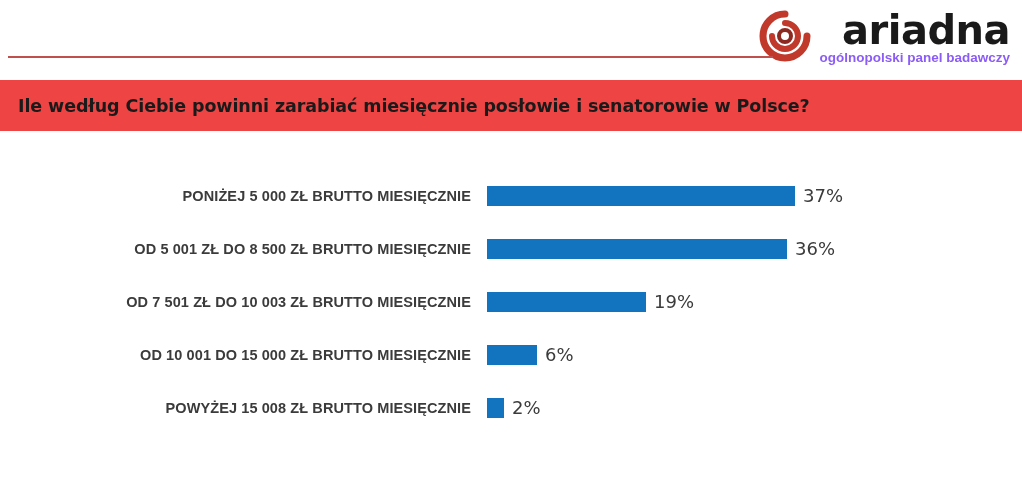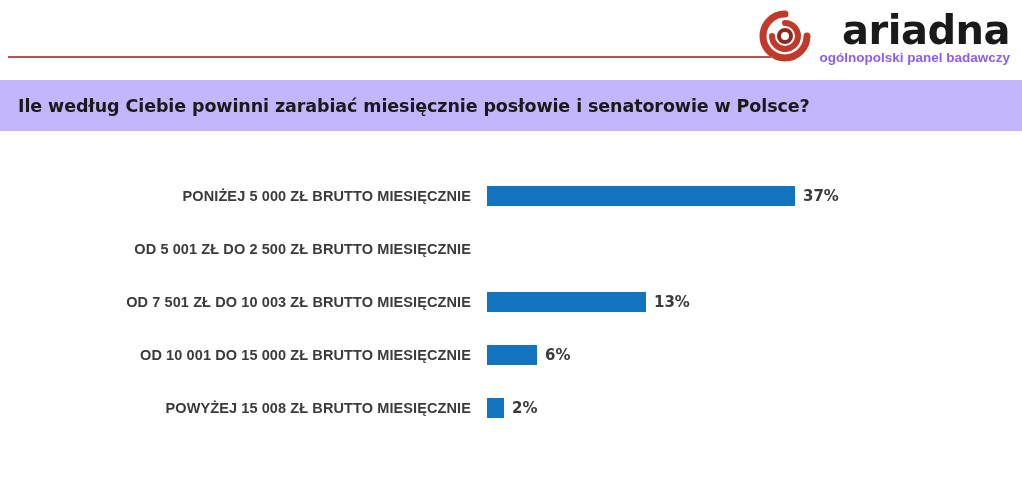--- a/index.html
+++ b/index.html
@@ -70,21 +70,21 @@
     background: #c0504d;
   }
 
   
   .title-band {
     position: absolute;
     left: 0;
     top: 80px;
     width: 1022px;
     height: 51px;
-    background: #c4b5fd;
+    background: #ef4444;
     display: flex;
     align-items: center;
   }
   .title-text {
     padding-left: 18px;
     font-family: "DejaVu Sans", sans-serif;
     font-size: 17.5px;
     font-weight: bold;
     color: #1a1a1a;
     letter-spacing: -0.1px;
@@ -131,22 +131,22 @@
     display: flex;
     align-items: center;
   }
   .row-bar {
     height: 20px;
     background: #1273be;
   }
   .row-value {
     margin-left: 8px;
     font-family: "DejaVu Sans", sans-serif;
-    font-size: 15px;
-    font-weight: bold;
+    font-size: 18px;
+    font-weight: normal;
     color: #3b3b3b;
     line-height: 20px;
     white-space: nowrap;
   }
 </style>
 </head>
 <body>
 
 <div class="header">
 
@@ -176,28 +176,32 @@
 
     <div class="row">
       <div class="row-label">PONIŻEJ 5 000 ZŁ BRUTTO  MIESIĘCZNIE</div>
       <div class="row-bar-wrap">
         <div class="row-bar" style="width:308px;background:#1273be;"></div>
         <div class="row-value">37%</div>
       </div>
     </div>
 
     <div class="row">
-      <div class="row-label">OD 5 001 ZŁ DO 2 500 ZŁ BRUTTO  MIESIĘCZNIE</div>
+      <div class="row-label">OD 5 001 ZŁ DO 8 500 ZŁ BRUTTO  MIESIĘCZNIE</div>
+      <div class="row-bar-wrap">
+        <div class="row-bar" style="width:300px;background:#1273be;"></div>
+        <div class="row-value">36%</div>
+      </div>
     </div>
 
     <div class="row">
       <div class="row-label">OD 7 501 ZŁ DO 10 003 ZŁ BRUTTO MIESIĘCZNIE</div>
       <div class="row-bar-wrap">
         <div class="row-bar" style="width:159px;background:#1273be;"></div>
-        <div class="row-value">13%</div>
+        <div class="row-value">19%</div>
       </div>
     </div>
 
     <div class="row">
       <div class="row-label">OD 10 001 DO 15 000 ZŁ BRUTTO  MIESIĘCZNIE</div>
       <div class="row-bar-wrap">
         <div class="row-bar" style="width:50px;background:#1273be;"></div>
         <div class="row-value">6%</div>
       </div>
     </div>

